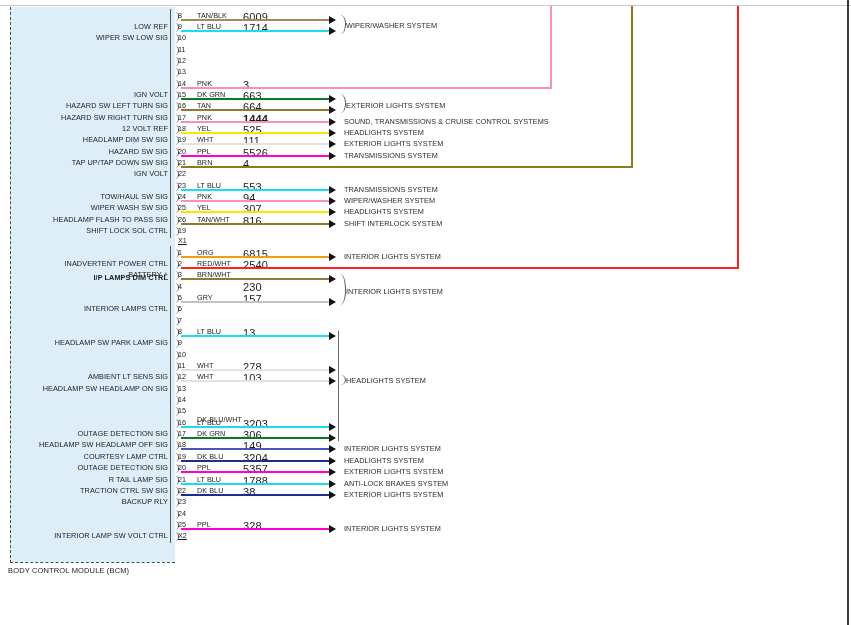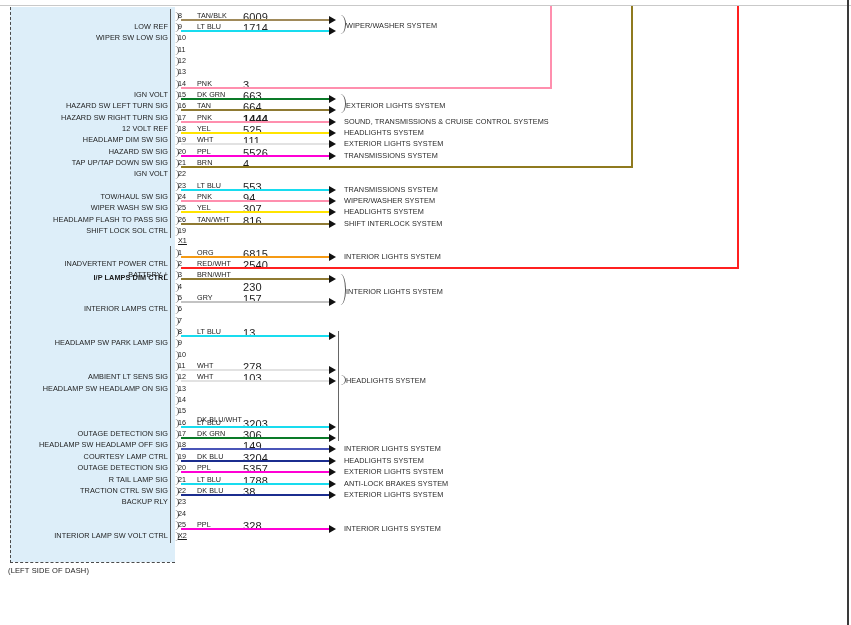--- a/index.html
+++ b/index.html
@@ -64,21 +64,21 @@
 <div id="stage">
 
   <div class="top-rule"></div>
   <div class="right-edge"></div>
 
   <div class="bcm-box"></div>
   <div class="bcm-dash-left"></div>
   <div class="bcm-dash-bottom"></div>
 
   <div class="bcm-caption">
-    <div>(LEFT SIDE OF DASH)</div>
+    <div>BODY CONTROL MODULE (BCM)</div>
   </div>
 
   <div id="rows-layer">
       <div class="rail" style="top: 8.5px; height: 229px;"></div>
       <div class="rail" style="top: 245.5px; height: 297.1px;"></div>
       <div class="pin-arc" style="top: 11.5px;"></div>
       <div class="pin-num" style="top: 10.5px;">8</div>
       <div class="wcolor" style="top: 10.5px;">TAN/BLK</div>
       <div class="wnum" style="top: 10.5px;">6009</div>
       <div class="pin-arc" style="top: 22.85px;"></div>

